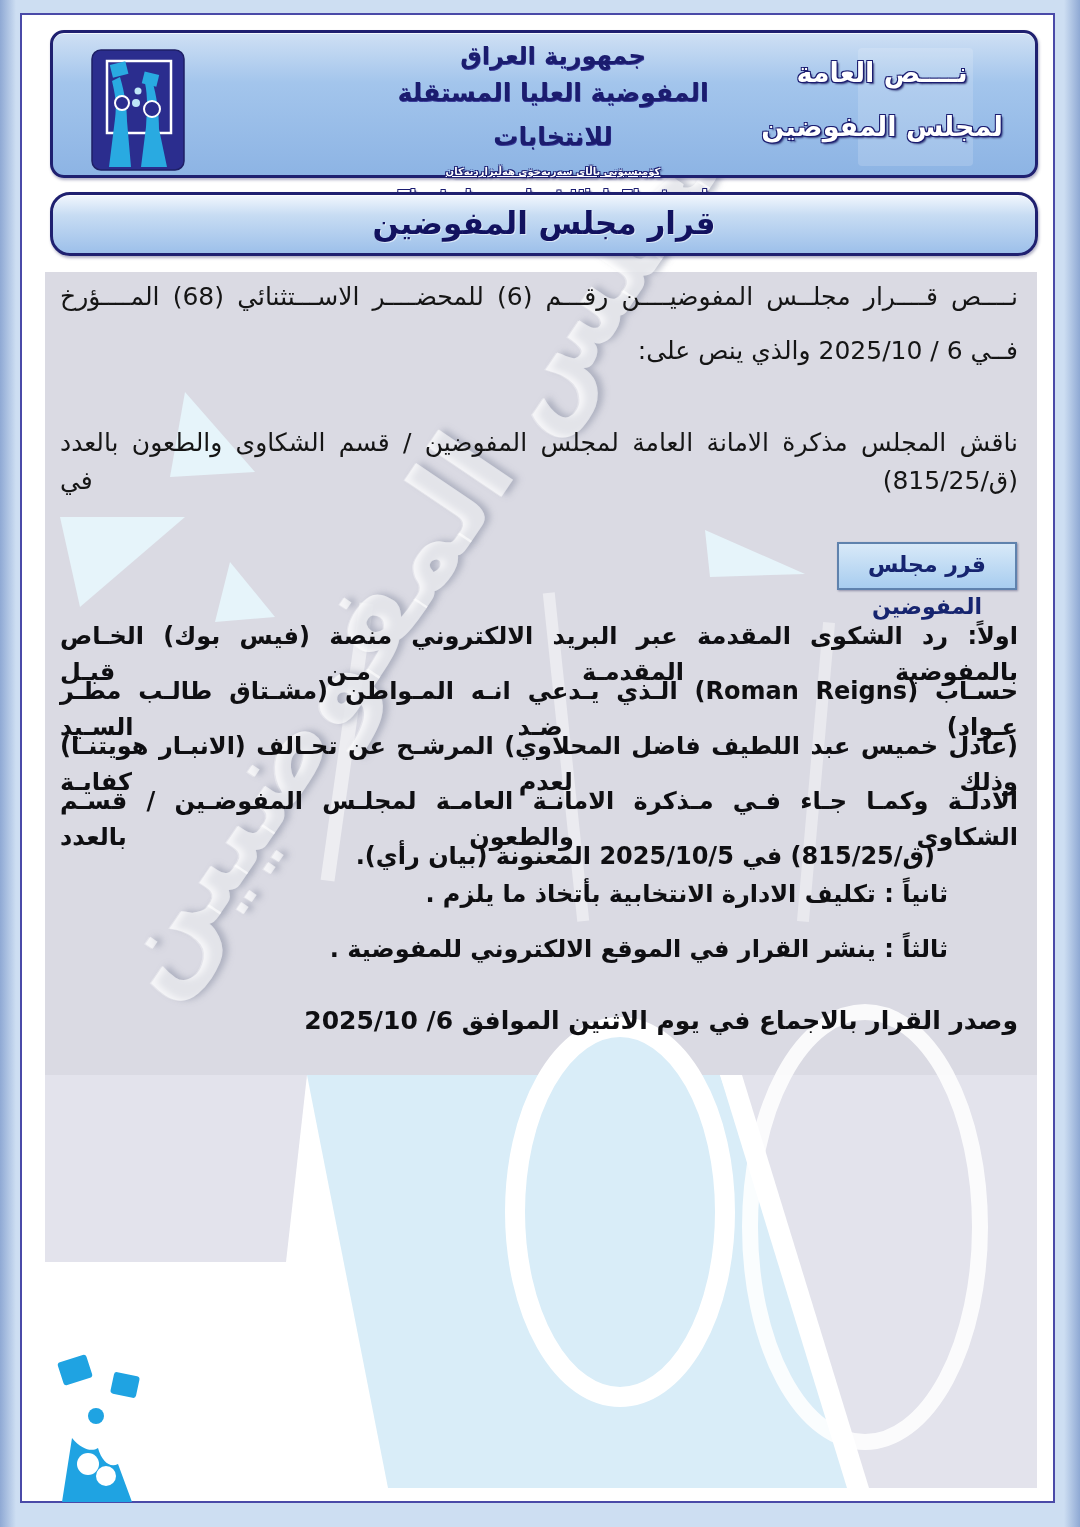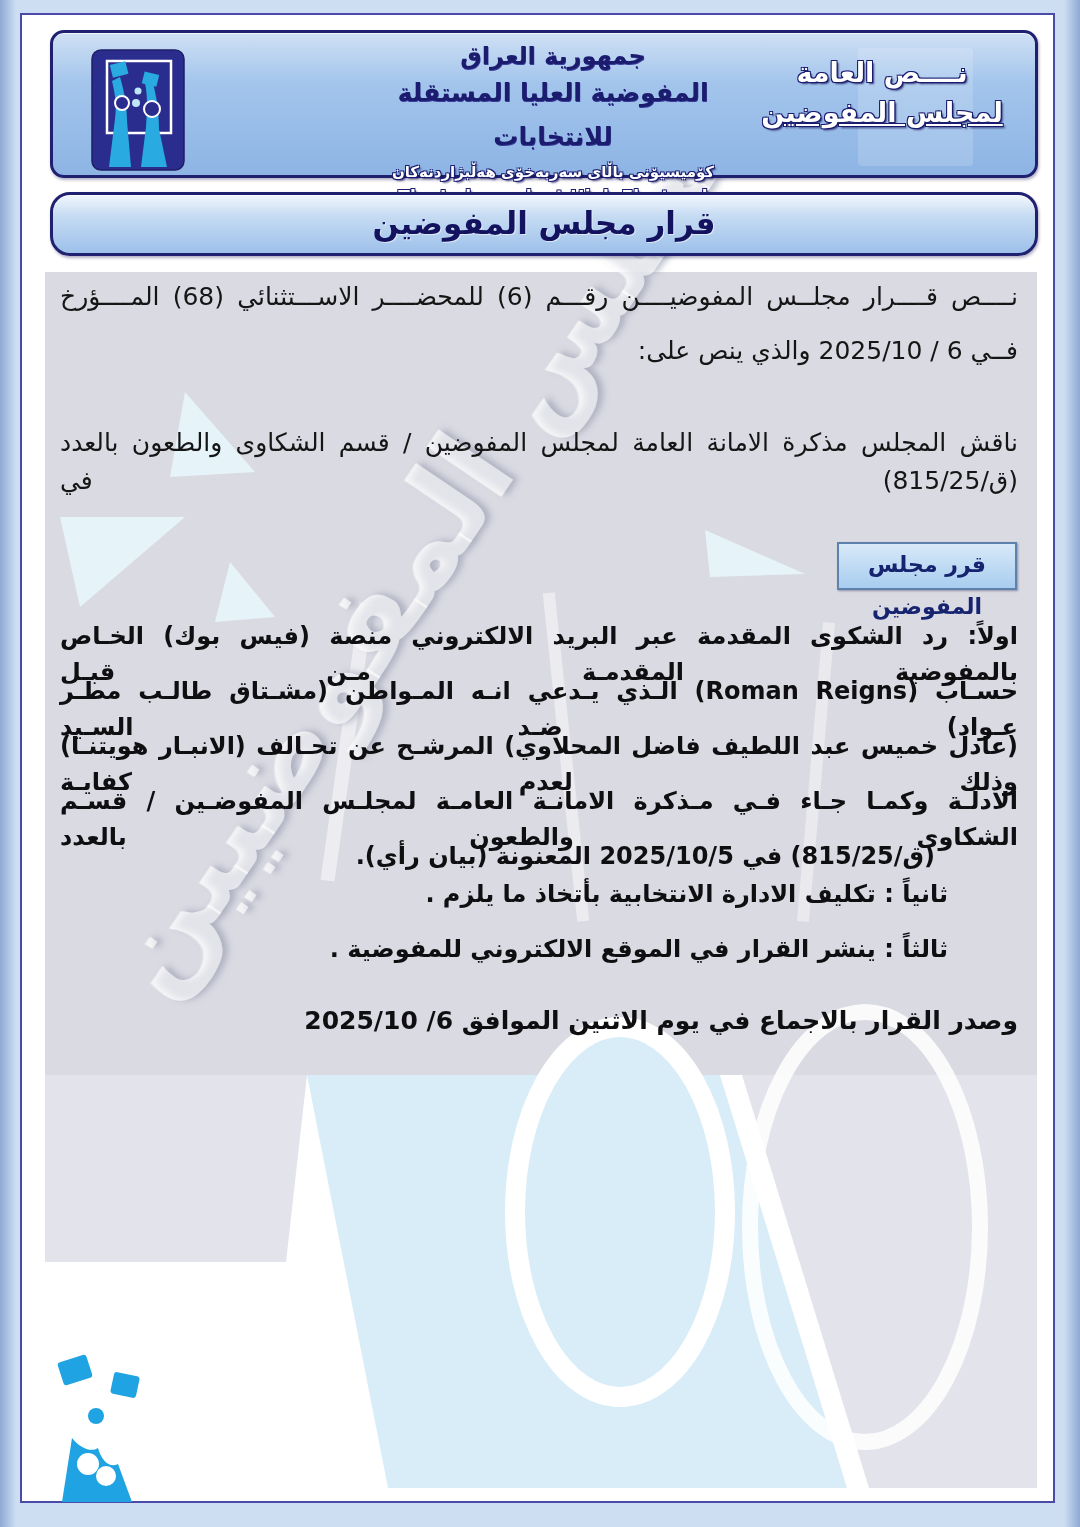--- a/index.html
+++ b/index.html
@@ -18,28 +18,28 @@
        border:3px solid #1f2070;border-radius:14px;
        background:linear-gradient(180deg,#cfe0f4 0%,#a3c5ec 35%,#8db4e4 100%);
        box-shadow:inset 0 1px 0 rgba(255,255,255,.7), 1px 2px 3px rgba(30,30,90,.35);}
   .hdr-faint{position:absolute;left:805px;top:15px;width:115px;height:118px;
        background:rgba(255,255,255,.16);border-radius:4px;}
   .hdr-center{position:absolute;left:320px;top:8px;width:360px;text-align:center;direction:rtl;}
   .callig1{font-size:24px;font-weight:bold;color:#1b1c6e;line-height:30px;
        text-shadow:.5px .5px 0 #3a3c9a;}
   .callig2{font-size:25px;font-weight:bold;color:#1b1c6e;line-height:44px;
        text-shadow:.5px .5px 0 #3a3c9a;}
-  .kurdish{font-size:15px;font-weight:bold;color:#ffffff;line-height:26px;
-       text-shadow:-1px -1px 0 #1b1c70,1px -1px 0 #1b1c70,-1px 1px 0 #1b1c70,1px 1px 0 #1b1c70,2px 2px 2px rgba(20,20,90,.75);}
+  .kurdish{font-size:10px;font-weight:bold;color:#ffffff;line-height:26px;
+       text-shadow:-1px -1px 0 #1b1c70,1px -1px 0 #1b1c70,-1px 1px 0 #1b1c70,1px 1px 0 #1b1c70,2px 2px 2px rgba(20,20,90,.75);text-decoration:underline;}
   .english{font-size:17px;font-weight:bold;color:#ffffff;line-height:24px;letter-spacing:.2px;
        text-shadow:-1px -1px 0 #1b1c70,1px -1px 0 #1b1c70,-1px 1px 0 #1b1c70,1px 1px 0 #1b1c70,2px 2px 2px rgba(20,20,90,.75);}
   .hdr-right{position:absolute;right:28px;top:20px;width:250px;text-align:center;direction:rtl;}
   .hdr-right .rl{font-size:27px;font-weight:bold;color:#ffffff;line-height:40px;
        text-shadow:-1px -1px 0 #1b1c70,1px -1px 0 #1b1c70,-1px 1px 0 #1b1c70,1px 1px 0 #1b1c70,2px 2px 2px rgba(20,20,90,.8);}
-  .hdr-right .rl + .rl{text-decoration:underline;}
+  .hdr-right .rl + .rl{margin-top:14px;}
   .logo{position:absolute;left:38px;top:16px;width:94px;height:122px;}
 
   
   .titlebar{position:absolute;left:50px;top:192px;width:988px;height:64px;box-sizing:border-box;
        border:3px solid #1f2070;border-radius:20px;
        background:linear-gradient(180deg,#f2f7fd 0%,#c7dcf3 35%,#9dc0ea 100%);
        text-align:center;line-height:56px;font-size:31px;font-weight:bold;color:#12125f;
        text-shadow:1px 1px 0 rgba(255,255,255,.55);
        box-shadow:inset 0 1px 0 rgba(255,255,255,.8), 1px 2px 3px rgba(30,30,90,.35);}
 

